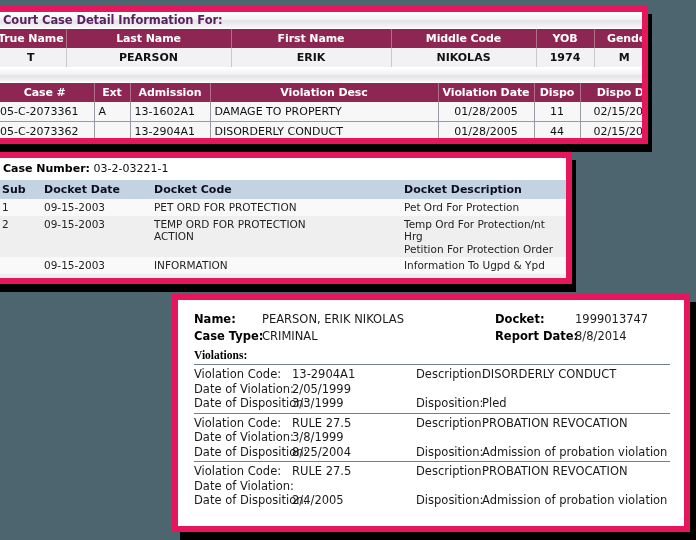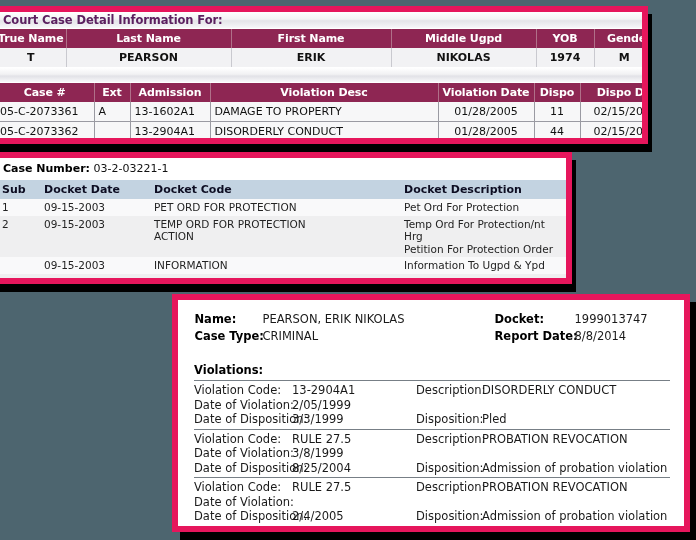--- a/index.html
+++ b/index.html
@@ -151,42 +151,43 @@
     width: 518px;
     height: 238px;
   }
   .p3-inner {
     padding: 12px 14px 0 16px;
     font-size: 11.5px;
     color: #1a1a1a;
   }
   .p3-headgrid {
     display: flex;
-    justify-content: center;
+    justify-content: space-between;
   }
   .p3-col-left { width: 300px; }
   .p3-col-right { width: 175px; }
   .p3-row {
     display: flex;
     margin-bottom: 3px;
     white-space: nowrap;
   }
   .p3-lab {
     font-weight: bold;
     color: #000000;
   }
   .p3-lab.w1 { width: 68px; }
   .p3-lab.w2 { width: 80px; }
   .p3-val { color: #1a1a1a; }
   .p3-violations-title {
     font-weight: bold;
     color: #000000;
-    margin-top: 17px;
+    margin-top: 3px;
     margin-bottom: 3px;
     font-size: 11.5px;
+    font-family: Liberation Serif, serif;
   }
   .viol-block {
     border-top: 1.5px solid #777f86;
     padding: 2px 0 2px 0;
   }
   .viol-line {
     display: flex;
     white-space: nowrap;
     line-height: 14.5px;
     align-items: flex-end;
@@ -216,21 +217,21 @@
         <col style="width:160px">
       <col style="width:145px">
         <col style="width:58px">
         <col style="width:60px">
     </colgroup>
     <thead class="maroon-head">
       <tr>
         <th>True Name</th>
         <th>Last Name</th>
         <th>First Name</th>
-        <th>Middle Ugpd</th>
+        <th>Middle Code</th>
         <th>YOB</th>
         <th>Gender</th>
       </tr>
     </thead>
     <tbody>
       <tr class="p1-person">
         <td>T</td>
         <td>PEARSON</td>
         <td>ERIK</td>
         <td>NIKOLAS</td>

